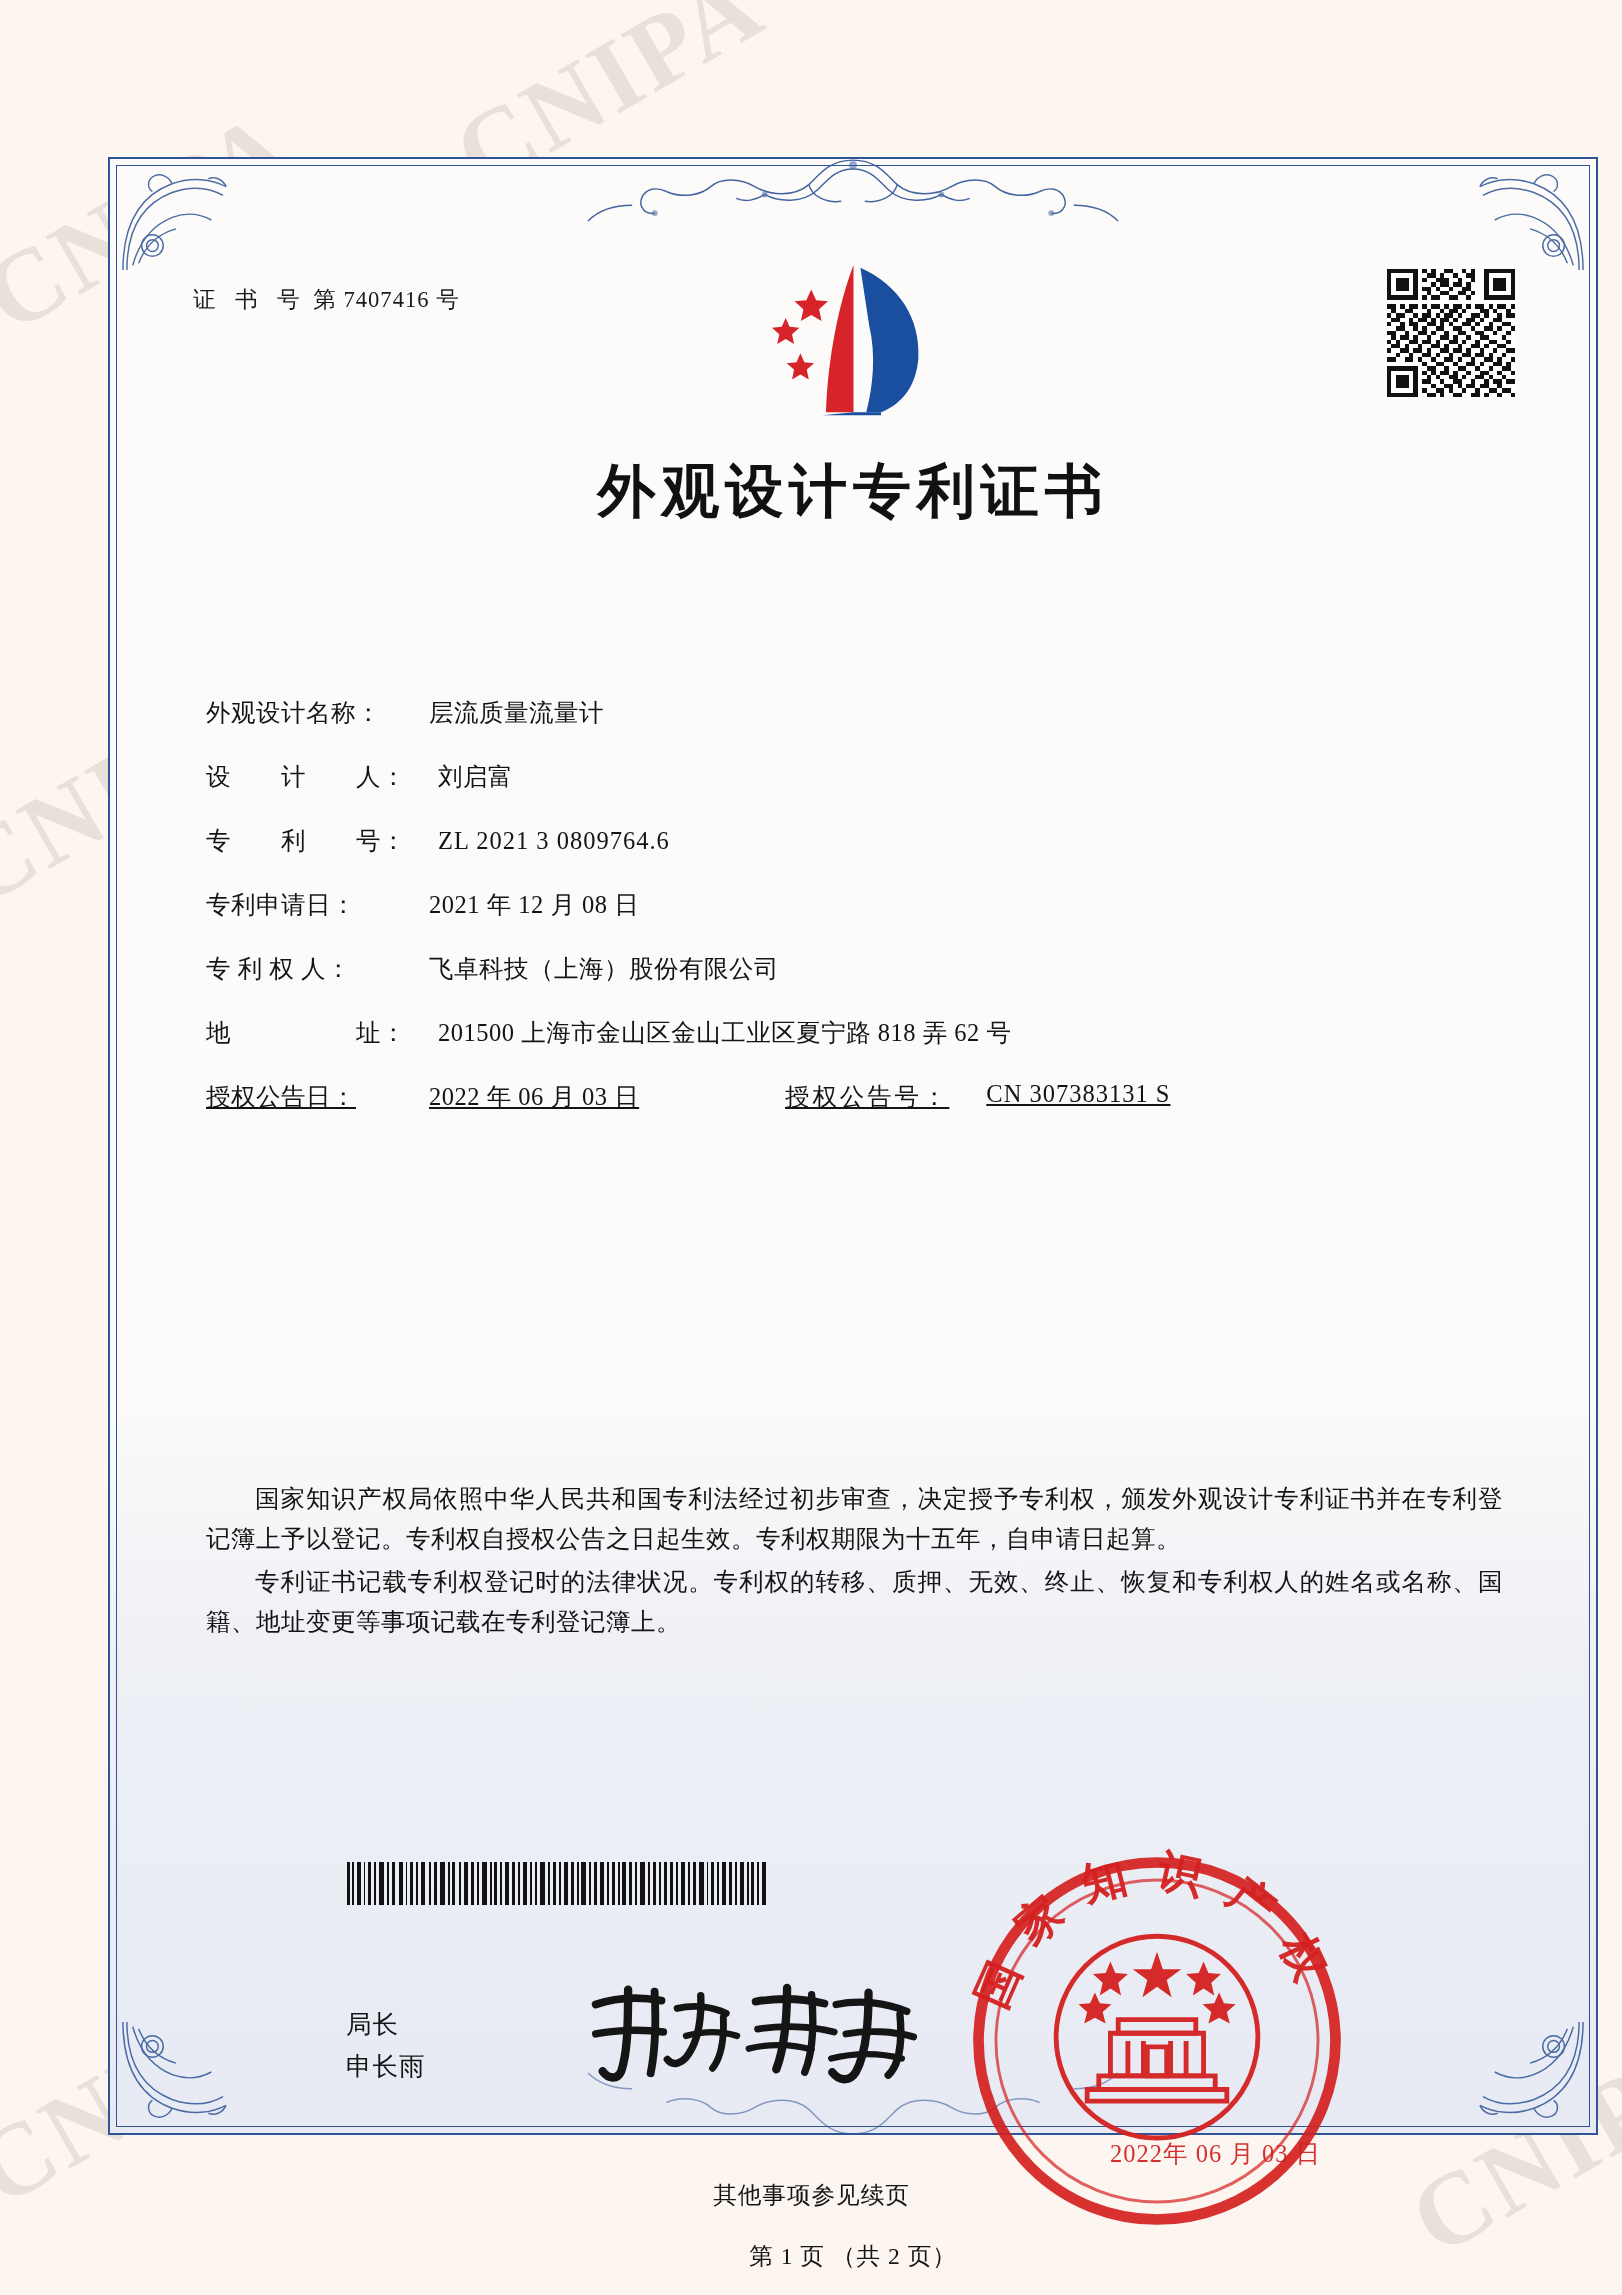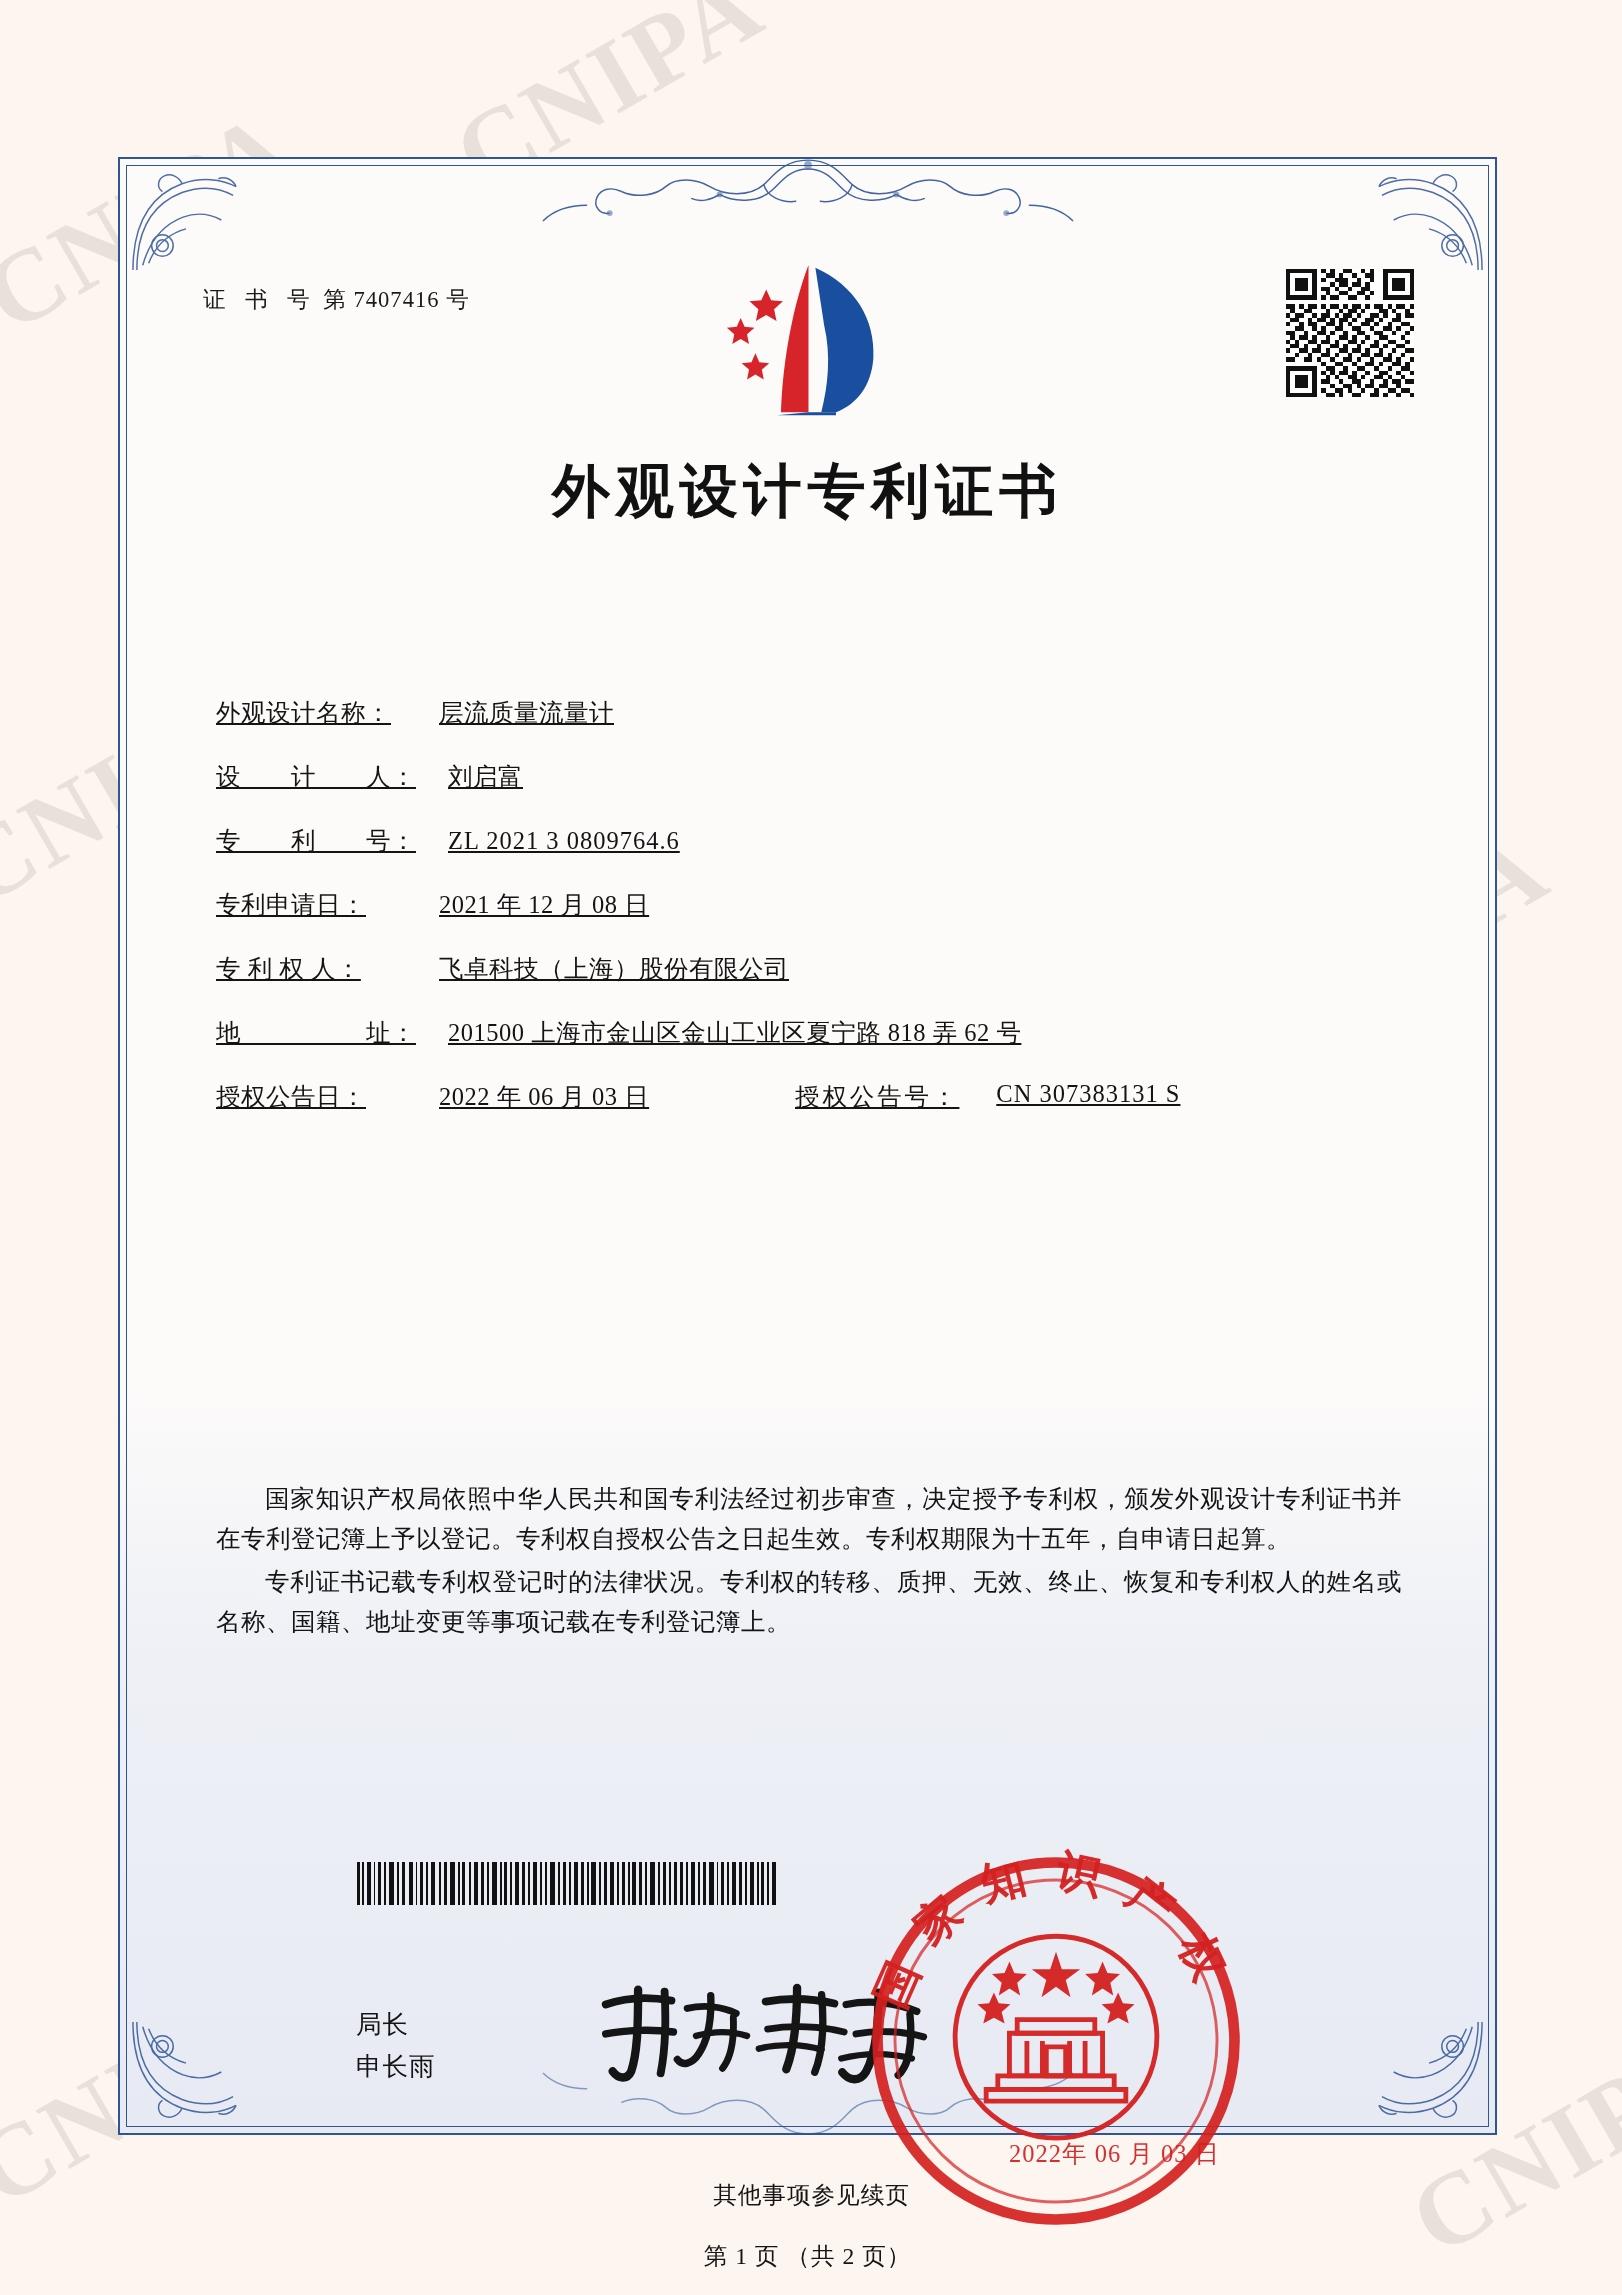--- a/index.html
+++ b/index.html
@@ -29,23 +29,23 @@
     font-family: "Liberation Serif", serif;
     font-weight: bold;
     color: rgba(190, 175, 165, 0.30);
     letter-spacing: 2.9px;
     transform: rotate(-30deg);
     white-space: nowrap;
   }
   
   .frame-outer {
     position: absolute;
-    left: 118px;
+    left: 108px;
     top: 157px;
-    width: 1379px;
+    width: 1490px;
     height: 1978px;
     border: 2.5px solid #2f5596;
     background: linear-gradient(180deg, #fdfbfa 0%, #fdfbfa 62%, #eef0f6 76%, #e7eaf3 100%);
     box-sizing: border-box;
   }
   .frame-inner {
     position: absolute;
     left: 5.9px;
     top: 5.9px;
     right: 5.9px;
@@ -129,21 +129,20 @@
     top: 537px;
     right: 88px;
   }
   .field-row {
     display: flex;
     align-items: baseline;
     font-size: 24.5px;
     color: #141414;
     margin-bottom: 31px;
     white-space: nowrap;
-    text-decoration: underline;
   }
   .f-label {
     display: inline-block;
     min-width: 191px;
     letter-spacing: 0.5px;
   }
   .f-label.sp1 { letter-spacing: 0.5px; }
   .f-value { letter-spacing: 0.5px; margin-left: 32px; }
   .f-value.mono { font-family: "Liberation Serif", serif; letter-spacing: 1px; }
   .field-row-split { display: flex; align-items: baseline; font-size: 24.5px; color:#141414; white-space: nowrap; text-decoration: underline;}

